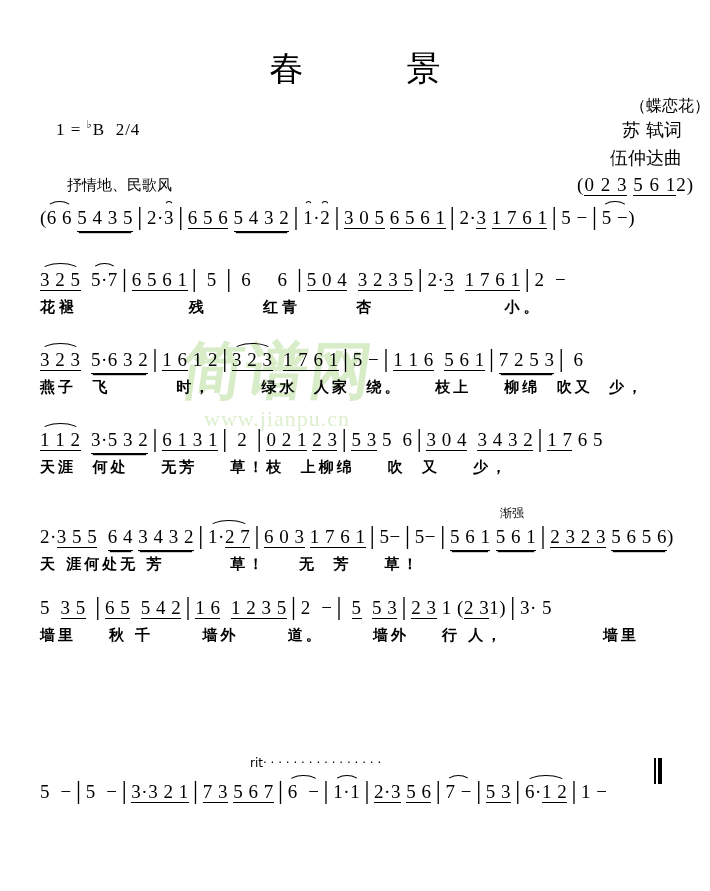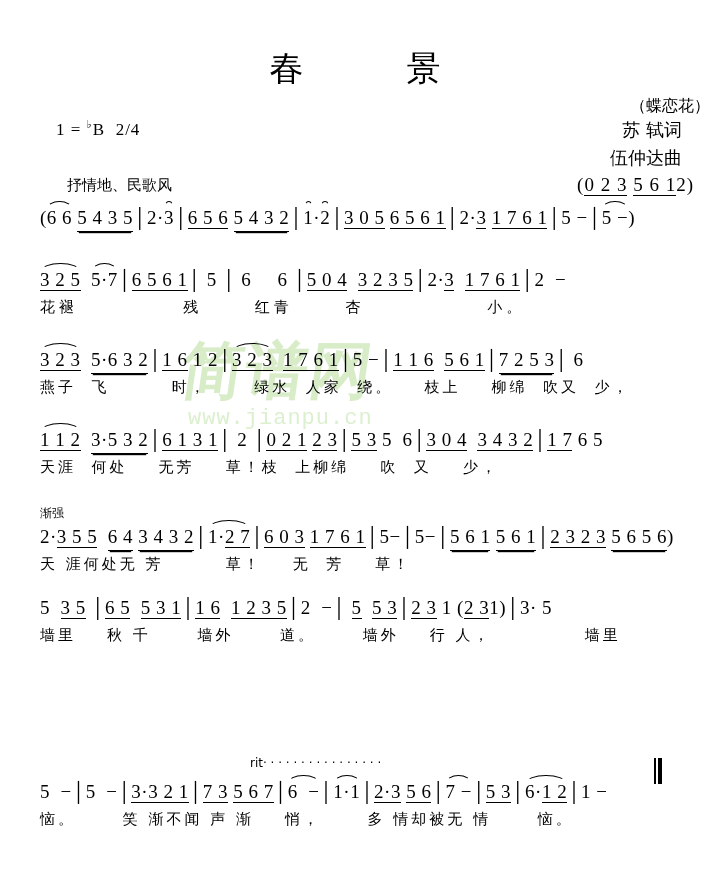--- a/index.html
+++ b/index.html
@@ -34,26 +34,26 @@
   .wm-big {
     font-family: "DejaVu Sans", sans-serif;
     font-size: 62px;
     font-weight: bold;
     color: #d8ecc8;
     letter-spacing: 2px;
     line-height: 1;
     transform: skewX(-8deg);
   }
   .wm-small {
-    font-family: Liberation Mono, monospace;
+    font-family: Liberation Serif, serif;
     font-size: 22px;
     color: #dcefcf;
     letter-spacing: 1px;
     margin-top: 4px;
-    margin-left: 6px;
+    margin-left: 22px;
   }
   
   .title {
     position: absolute;
     top: 46px;
     left: 0;
     width: 710px;
     text-align: center;
     font-family: "DejaVu Sans", sans-serif;
     font-size: 34px;
@@ -127,20 +127,21 @@
     white-space: pre;
     line-height: 1.25;
     height: 26px;
   }
   .lyrics {
     font-family: "DejaVu Sans", sans-serif;
     font-size: 15px;
     white-space: pre;
     height: 24px;
     margin-top: 4px;
+    font-weight: bold;
   }
   .marking {
     font-family: "DejaVu Sans", sans-serif;
     font-size: 12px;
     white-space: pre;
     height: 16px;
   }
   .u {
     border-bottom: 1.2px solid #000;
     padding-bottom: 0px;
@@ -220,34 +221,33 @@
     <div class="notes"><span class="slur"><span class="u">3 2 3</span></span>&nbsp;&nbsp;<span class="uu">5·6 3 2</span>│<span class="u">1 6</span>&nbsp;1&nbsp;2│<span class="slur"><span class="u">3 2 3</span></span>&nbsp;&nbsp;<span class="u">1 7 6 1</span>│5&nbsp;−│<span class="u">1 1 6</span>&nbsp;&nbsp;<span class="u">5 6 1</span>│<span class="uu">7 2 5 3</span>│&nbsp;6</div>
     <div class="lyrics" style="letter-spacing:3px">燕子  飞        时，      绿水  人家  绕。    枝上    柳绵  吹又  少，</div>
   </div>
 
   <div class="system" style="top:428px">
     <div class="notes"><span class="slur"><span class="u">1 1 2</span></span>&nbsp;&nbsp;<span class="uu">3·5 3 2</span>│<span class="u">6 1 3 1</span>│&nbsp;2&nbsp;│<span class="u">0 2 1</span>&nbsp;<span class="u">2 3</span>│<span class="u">5 3</span>&nbsp;5&nbsp;&nbsp;6│<span class="u">3 0 4</span>&nbsp;&nbsp;<span class="u">3 4 3 2</span>│<span class="u">1 7</span>&nbsp;6&nbsp;5</div>
     <div class="lyrics" style="letter-spacing:3px">天涯  何处    无芳    草！枝  上柳绵    吹  又    少，</div>
   </div>
 
   <div class="system" style="top:505px">
-    <div class="marking" style="padding-right:150px">渐强</div>
+    <div class="marking" style="text-align:right;padding-right:150px">渐强</div>
     <div class="notes" style="margin-top:4px">2·<span class="u">3 5 5</span>&nbsp;&nbsp;<span class="uu">6 4</span>&nbsp;<span class="uu">3 4 3 2</span>│<span class="slur">1·<span class="u">2 7</span></span>│<span class="u">6 0 3</span>&nbsp;<span class="u">1 7 6 1</span>│5−│5−│<span class="uu">5 6 1</span>&nbsp;<span class="uu">5 6 1</span>│<span class="u">2 3 2 3</span>&nbsp;<span class="uu">5 6 5 6</span>)</div>
     <div class="lyrics" style="letter-spacing:3px">天 涯何处无 芳        草！    无  芳    草！</div>
   </div>
 
   <div class="system" style="top:596px">
-    <div class="notes">5&nbsp;&nbsp;<span class="u">3 5</span>&nbsp;│<span class="u">6 5</span>&nbsp;&nbsp;<span class="u">5 3 1</span>│<span class="u">1 6</span>&nbsp;&nbsp;<span class="u">1 2 3 5</span>│2&nbsp;&nbsp;−│&nbsp;<span class="u">5</span>&nbsp;&nbsp;<span class="u">5 3</span>│<span class="u">2 3</span>&nbsp;1&nbsp;(<span class="u">2 3</span>1)│3·&nbsp;5</div>
+    <div class="notes">5&nbsp;&nbsp;<span class="u">3 5</span>&nbsp;│<span class="u">6 5</span>&nbsp;&nbsp;<span class="u">5 4 2</span>│<span class="u">1 6</span>&nbsp;&nbsp;<span class="u">1 2 3 5</span>│2&nbsp;&nbsp;−│&nbsp;<span class="u">5</span>&nbsp;&nbsp;<span class="u">5 3</span>│<span class="u">2 3</span>&nbsp;1&nbsp;(<span class="u">2 3</span>1)│3·&nbsp;5</div>
     <div class="lyrics" style="letter-spacing:3px">墙里    秋 千      墙外      道。      墙外    行 人，            墙里</div>
   </div>
 
 
   <div class="system" style="top:756px">
     <div class="marking" style="padding-left:210px">rit· · · · · · · · · · · · · · · ·</div>
     <div class="notes" style="margin-top:8px">5&nbsp;&nbsp;−│5&nbsp;&nbsp;−│<span class="u">3·3 2 1</span>│<span class="u">7 3</span>&nbsp;<span class="u">5 6 7</span>│<span class="slur">6&nbsp;&nbsp;−</span>│<span class="slur">1·1</span>│<span class="u">2·3</span>&nbsp;<span class="u">5 6</span>│<span class="slur">7&nbsp;−</span>│<span class="u">5&nbsp;3</span>│<span class="slur">6·<span class="u">1 2</span></span>│1&nbsp;−</div>
-    <div class="lyrics" style="letter-spacing:3px">恼。      笑 渐不闻 声 渐    悄，      多 情却被无 情      恼。</div>
     <div class="endbar" style="top:2px">
         <i class="thin"></i>
         <i class="thick"></i>
       </div>
   </div>
 
 </div>
 
 </body></html>

